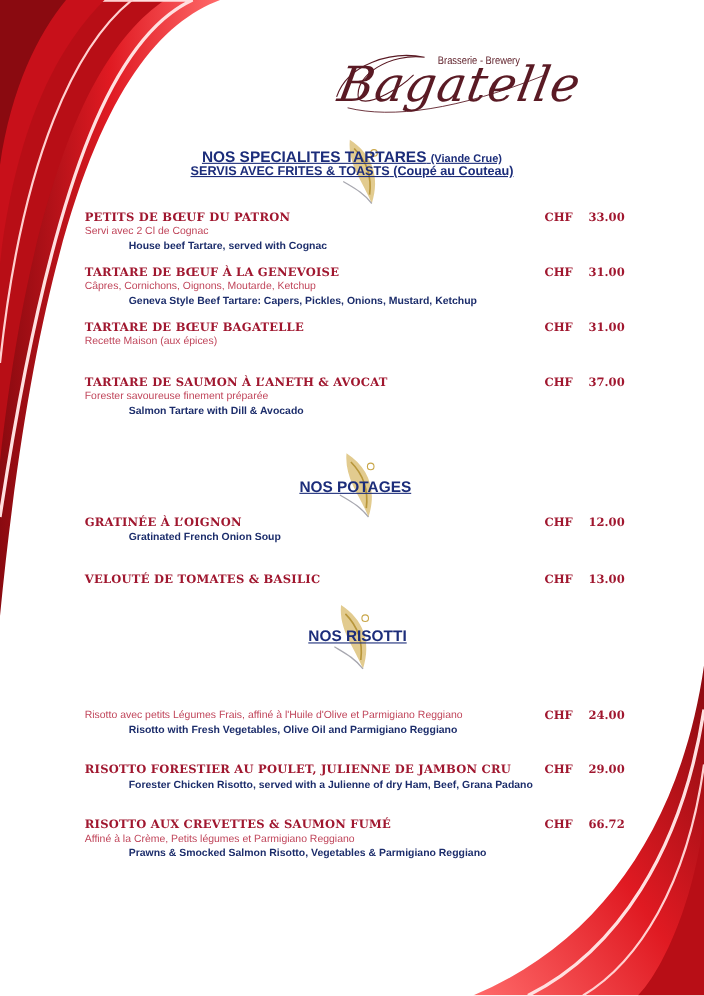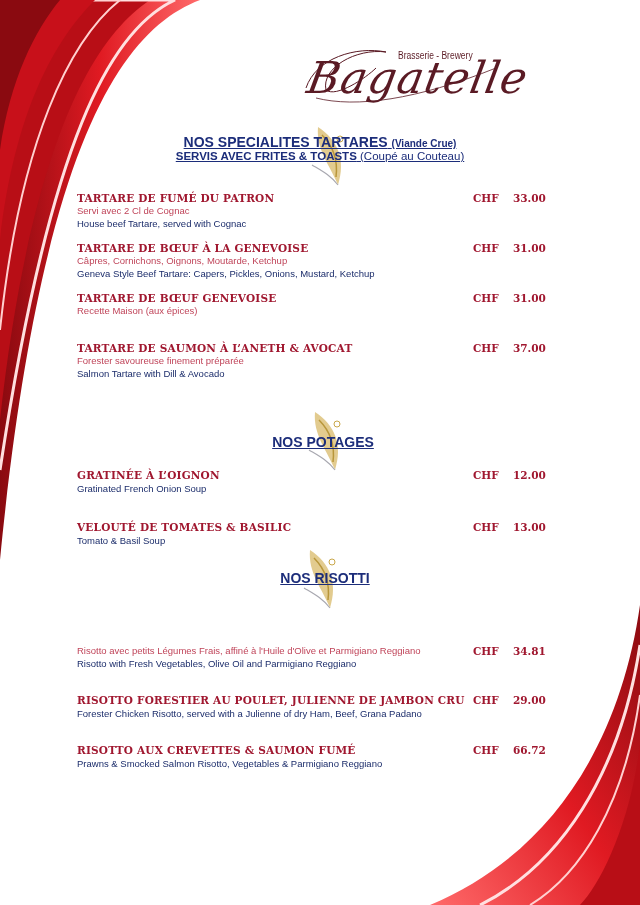--- a/index.html
+++ b/index.html
@@ -28,33 +28,33 @@
 
   .ornament { position: absolute; }
 
   .section-title {
     position: absolute; left: 0; width: 700px; text-align: center;
     color: #1c2d7a; font-weight: bold; text-decoration: underline;
   }
   .sec1-title { top: 134px; font-size: 14px; left: -30px; }
   .sec1-title .small { font-size: 10px; }
   .sec1-sub { top: 150px; font-size: 11.5px; left: -30px; }
-  .sec1-sub .normal { font-weight: normal; }
+  .sec1-sub .normal { font-weight: bold; }
   .sec2-title { top: 434px; font-size: 14px; left: -27px; }
   .sec3-title { top: 570px; font-size: 14px; left: -25px; }
 
   .item { position: absolute; left: 77px; width: 490px; }
   .item-name {
     font-family: "DejaVu Serif", serif; font-weight: bold;
     font-size: 10.5px; color: #a0172f; letter-spacing: 0.2px; line-height: 13px;
   }
   .item-fr { font-size: 9.5px; color: #c0455a; line-height: 12px; }
-  .item-en { font-size: 9.5px; color: #1c2d6b; font-weight: normal; line-height: 13px; }
+  .item-en { font-size: 9.5px; color: #1c2d6b; font-weight: bold; line-height: 13px; margin-left: 40px; }
   .price {
-    position: absolute; top: 0; left: 396px;
+    position: absolute; top: 0; left: 418px;
     font-family: "DejaVu Serif", serif; font-weight: bold;
     font-size: 10.5px; color: #a0172f; white-space: nowrap;
   }
   .price .cur { display: inline-block; width: 40px; }
 </style>
 </head>
 <body>
 
 <svg class="curtain curtain-tl" viewBox="0 0 220 560">
   <defs>
@@ -116,65 +116,65 @@
 <div class="section-title sec1-title">
   <span>NOS SPECIALITES TARTARES</span>
   <span class="small">(Viande Crue)</span>
 </div>
 <div class="section-title sec1-sub">
   <span>SERVIS AVEC FRITES &amp; TOASTS</span>
   <span class="normal">(Coupé au Couteau)</span>
 </div>
 
 <div class="item" style="top:192px">
-  <div class="item-name">TARTARE DE FUMÉ DU PATRON</div>
+  <div class="item-name">PETITS DE BŒUF DU PATRON</div>
   <div class="item-fr">Servi avec 2 Cl de Cognac</div>
   <div class="item-en">House beef Tartare, served with Cognac</div>
   <div class="price"><span class="cur">CHF</span><span>33.00</span></div>
 </div>
 <div class="item" style="top:242px">
   <div class="item-name">TARTARE DE BŒUF À LA GENEVOISE</div>
   <div class="item-fr">Câpres, Cornichons, Oignons, Moutarde, Ketchup</div>
   <div class="item-en">Geneva Style Beef Tartare: Capers, Pickles, Onions, Mustard, Ketchup</div>
   <div class="price"><span class="cur">CHF</span><span>31.00</span></div>
 </div>
 <div class="item" style="top:292px">
-  <div class="item-name">TARTARE DE BŒUF GENEVOISE</div>
+  <div class="item-name">TARTARE DE BŒUF BAGATELLE</div>
   <div class="item-fr">Recette Maison (aux épices)</div>
   <div class="price"><span class="cur">CHF</span><span>31.00</span></div>
 </div>
 <div class="item" style="top:342px">
   <div class="item-name">TARTARE DE SAUMON À L’ANETH &amp; AVOCAT</div>
   <div class="item-fr">Forester savoureuse finement préparée</div>
   <div class="item-en">Salmon Tartare with Dill &amp; Avocado</div>
   <div class="price"><span class="cur">CHF</span><span>37.00</span></div>
 </div>
 
 <div class="section-title sec2-title">NOS POTAGES</div>
 
 <div class="item" style="top:469px">
   <div class="item-name">GRATINÉE À L’OIGNON</div>
   <div class="item-en">Gratinated French Onion Soup</div>
   <div class="price"><span class="cur">CHF</span><span>12.00</span></div>
 </div>
 <div class="item" style="top:521px">
   <div class="item-name">VELOUTÉ DE TOMATES &amp; BASILIC</div>
-  <div class="item-en">Tomato &amp; Basil Soup</div>
   <div class="price"><span class="cur">CHF</span><span>13.00</span></div>
 </div>
 
 <div class="section-title sec3-title">NOS RISOTTI</div>
 
 <div class="item" style="top:645px">
   <div class="item-fr">Risotto avec petits Légumes Frais, affiné à l'Huile d'Olive et Parmigiano Reggiano</div>
   <div class="item-en">Risotto with Fresh Vegetables, Olive Oil and Parmigiano Reggiano</div>
-  <div class="price"><span class="cur">CHF</span><span>34.81</span></div>
+  <div class="price"><span class="cur">CHF</span><span>24.00</span></div>
 </div>
 <div class="item" style="top:694px">
   <div class="item-name">RISOTTO FORESTIER AU POULET, JULIENNE DE JAMBON CRU</div>
   <div class="item-en">Forester Chicken Risotto, served with a Julienne of dry Ham, Beef, Grana Padano</div>
   <div class="price"><span class="cur">CHF</span><span>29.00</span></div>
 </div>
 <div class="item" style="top:744px">
   <div class="item-name">RISOTTO AUX CREVETTES &amp; SAUMON FUMÉ</div>
+  <div class="item-fr">Affiné à la Crème, Petits légumes et Parmigiano Reggiano</div>
   <div class="item-en">Prawns &amp; Smocked Salmon Risotto, Vegetables &amp; Parmigiano Reggiano</div>
   <div class="price"><span class="cur">CHF</span><span>66.72</span></div>
 </div>
 
 </body></html>

